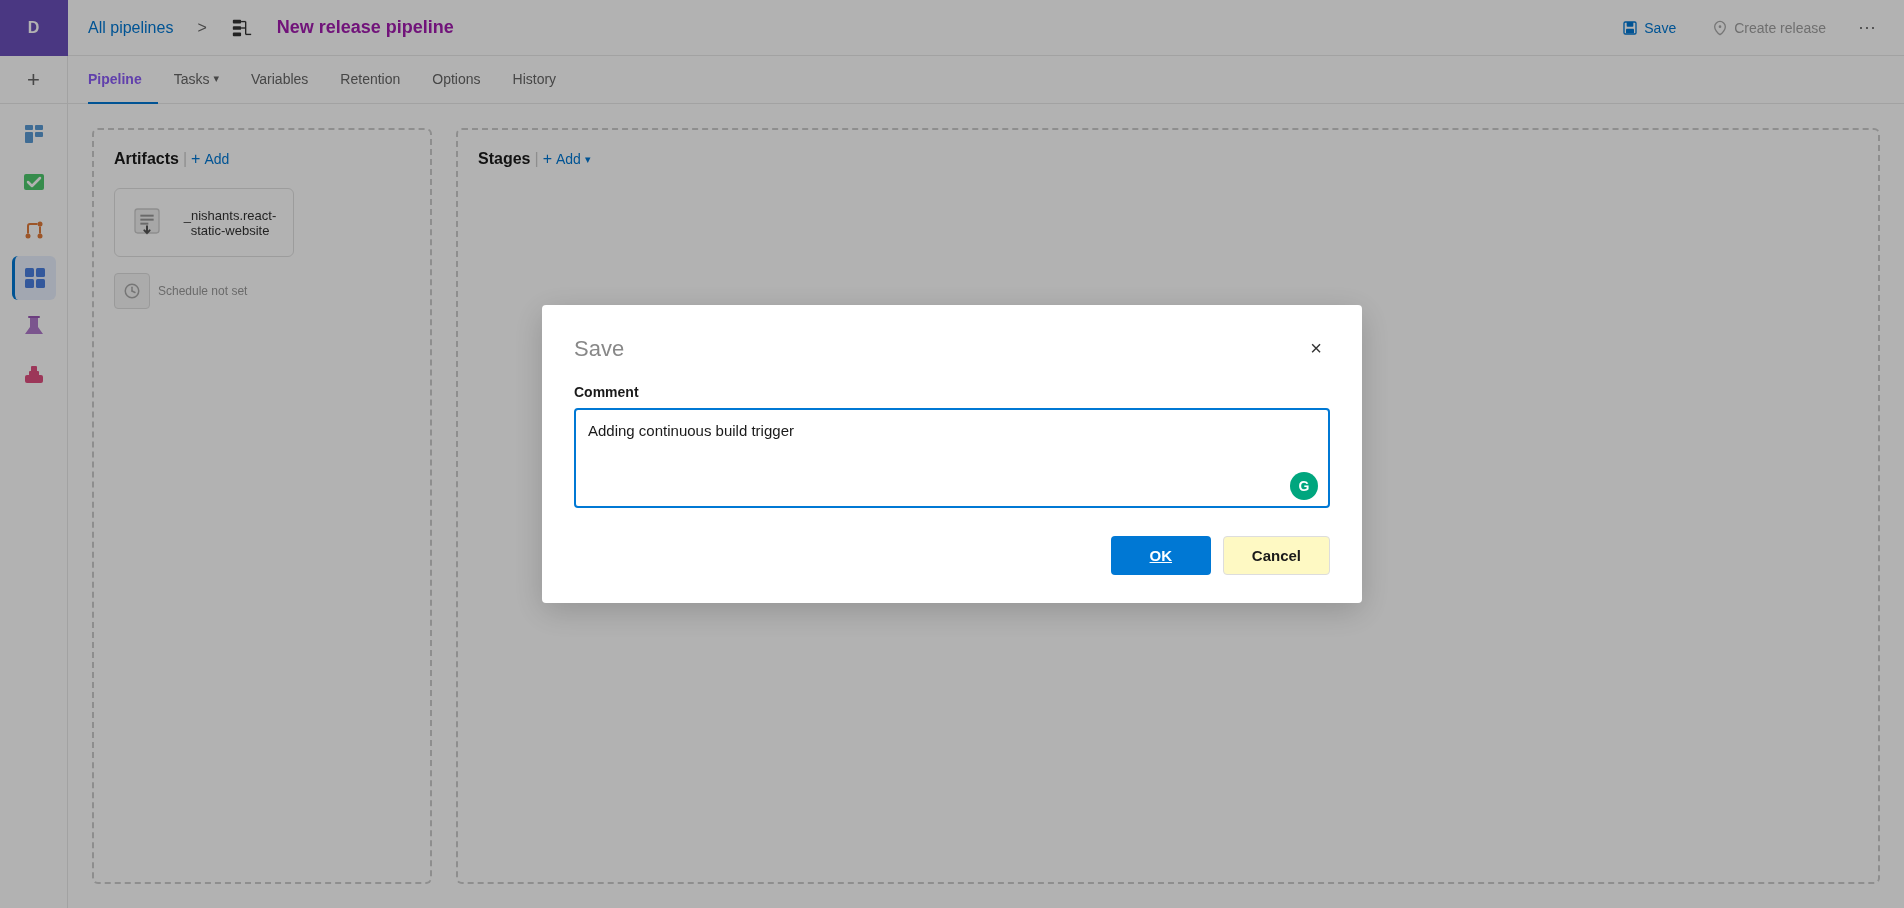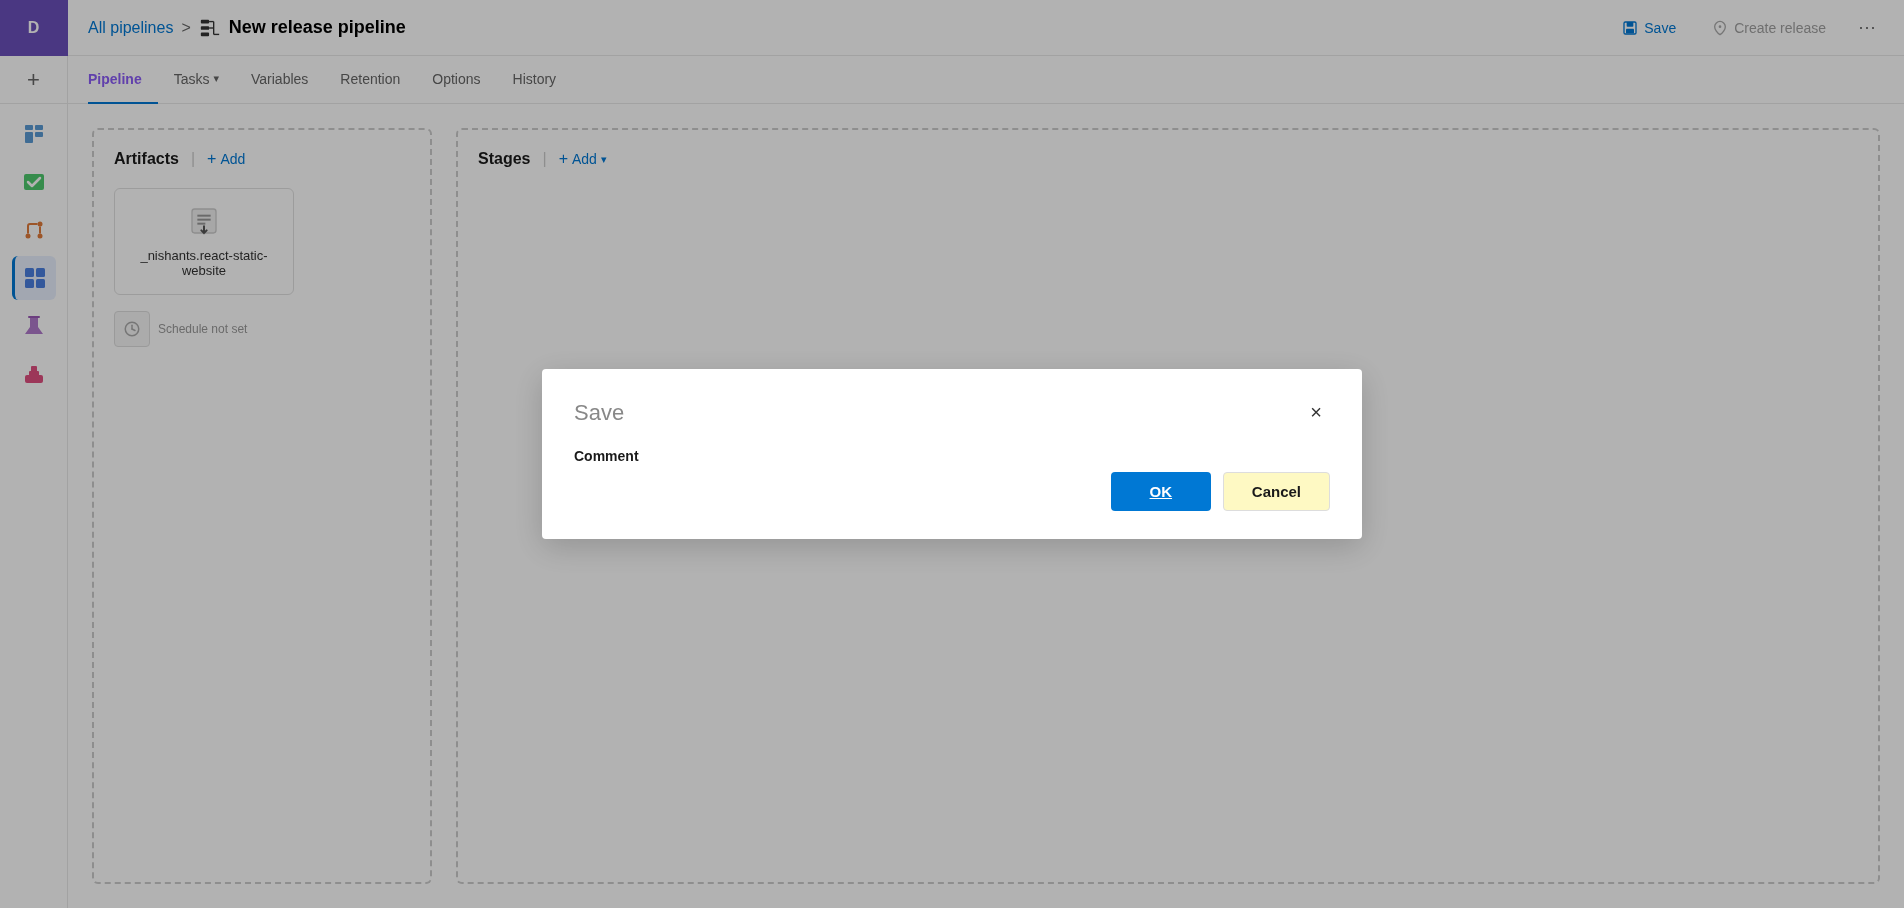--- a/index.html
+++ b/index.html
@@ -76,38 +76,38 @@
       overflow: hidden;
     }
 
     
     .header {
       height: 56px;
       border-bottom: 1px solid #e8e8e8;
       display: flex;
       align-items: center;
       padding: 0 20px;
-      gap: 4px;
+      gap: 20px;
       flex-shrink: 0;
     }
     .breadcrumb-all {
       color: #0078d4;
       font-size: 16px;
       cursor: pointer;
       font-weight: 400;
     }
     .breadcrumb-sep {
       color: #666;
       font-size: 16px;
       margin: 0 4px;
     }
     .header-title {
       font-size: 18px;
       font-weight: 600;
-      color: #000000;
+      color: #a21caf;
       flex: 1;
     }
     .header-actions {
       display: flex;
       align-items: center;
       gap: 12px;
     }
     .btn-save {
       display: flex;
       align-items: center;
@@ -191,21 +191,20 @@
     .artifacts-panel {
       width: 340px;
       flex-shrink: 0;
     }
     .stages-panel {
       flex: 1;
     }
     .panel-header {
       display: flex;
       align-items: center;
-      gap: 8px;
       margin-bottom: 20px;
     }
     .panel-title {
       font-size: 16px;
       font-weight: 700;
       color: #1a1a1a;
     }
     .panel-divider {
       color: #ccc;
       margin: 0 4px;
@@ -222,23 +221,23 @@
     }
 
     
     .artifact-card {
       background: #fff;
       border: 1px solid #e0e0e0;
       border-radius: 6px;
       padding: 16px;
       width: 180px;
       display: flex;
-      flex-direction: column;
-      align-items: center;
-      gap: 8px;
+      flex-direction: row;
+      align-items: center;
+      gap: 20px;
       margin-bottom: 16px;
     }
     .artifact-name {
       font-size: 13px;
       color: #333;
       text-align: center;
     }
 
     
     .schedule-badge {
@@ -541,18 +540,22 @@
   </div>
 </div>
 
 <div class="overlay">
   <div class="dialog">
     <div class="dialog-header">
       <span class="dialog-title">Save</span>
       <button class="dialog-close">×</button>
     </div>
     <div class="dialog-label">Comment</div>
+    <div class="dialog-input-wrap">
+      <textarea class="dialog-textarea" style="">Adding continuous build trigger </textarea>
+      <div class="grammarly-icon">G</div>
+    </div>
     <div class="dialog-actions">
       <button class="btn-ok">OK</button>
       <button class="btn-cancel">Cancel</button>
     </div>
   </div>
 </div>
 
 </body></html>

